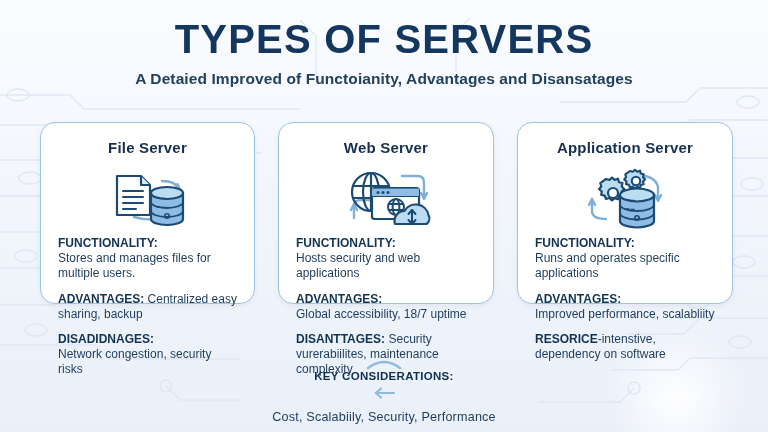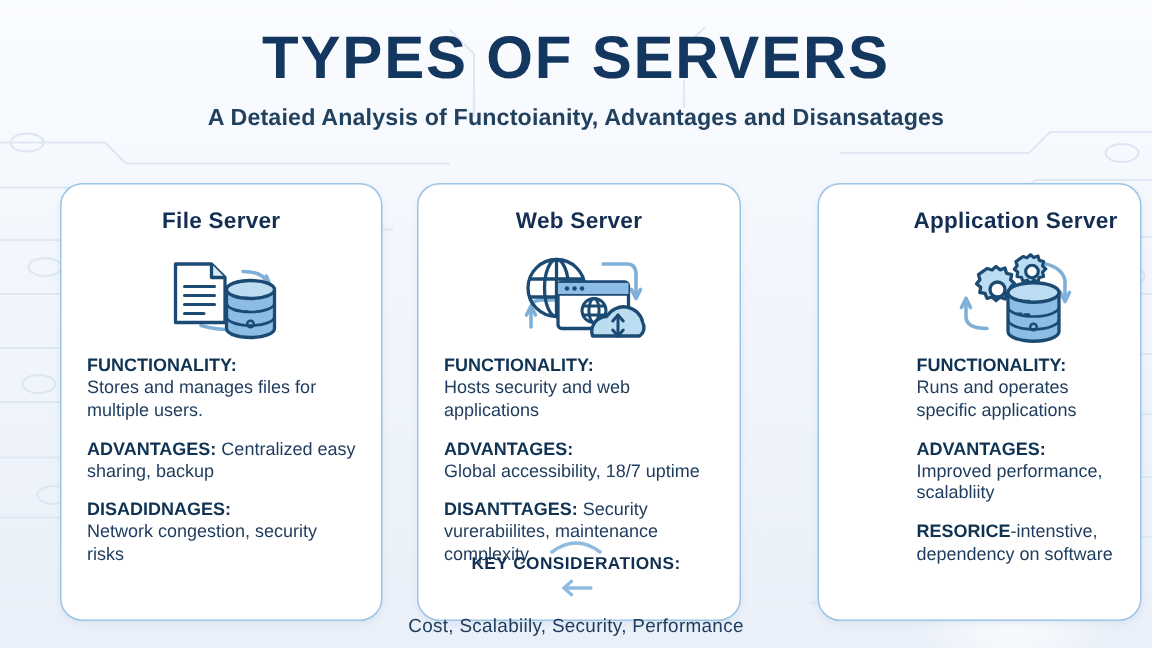--- a/index.html
+++ b/index.html
@@ -24,30 +24,30 @@
     color:#143760;line-height:1.08;margin:0;
     text-shadow:0 1px 0 rgba(255,255,255,.6);
   }
   .subtitle{
     font-size:15.5px;font-weight:bold;color:#22415f;
     margin:9px 0 0 0;letter-spacing:.1px;
   }
 
   .cards{position:absolute;top:122px;left:0;width:768px;height:250px;}
   .card{
-    position:absolute;top:0;height:292px;
+    position:absolute;top:0;height:182px;
     background:#ffffff;
     border:1.6px solid #9cc4e4;
     border-radius:15px;
     box-shadow:0 2px 5px rgba(120,150,185,.13);
     box-sizing:border-box;
   }
   .card.c1{left:40px;width:215px;}
   .card.c2{left:278px;width:216px;}
-  .card.c3{left:545px;width:216px;padding-left:48px;}
+  .card.c3{left:517px;width:216px;}
 
   .card-title{
     text-align:center;font-size:15px;font-weight:bold;color:#152f52;
     margin:16px 0 0 0;letter-spacing:.2px;
   }
   .icon-wrap{height:74px;display:flex;align-items:center;justify-content:center;margin-top:6px;}
   .body{padding:0 17px;}
   .blk{margin-bottom:11px;}
   .blk:last-child{margin-bottom:0;}
   .lbl{font-weight:bold;color:#103354;}
@@ -103,21 +103,21 @@
       <ellipse cx="744" cy="262" rx="11" ry="6"></ellipse>
       <ellipse cx="698" cy="302" rx="11" ry="6"></ellipse>
       <ellipse cx="740" cy="342" rx="11" ry="6"></ellipse>
       <circle cx="166" cy="386" r="6"></circle>
       <circle cx="634" cy="388" r="6"></circle>
     </g>
   </svg>
 
   <div class="header">
     <h1 class="title">TYPES OF SERVERS</h1>
-    <p class="subtitle">A Detaied Analysis of Functoianity, Advantages and Disansatages</p>
+    <p class="subtitle">A Detaied Improved of Functoianity, Advantages and Disansatages</p>
   </div>
 
   <div class="cards">
 
     <div class="card c1">
       <div class="card-title">File Server</div>
       <div class="icon-wrap">
         <svg width="84" height="64" viewBox="0 0 84 64" xmlns="http://www.w3.org/2000/svg">
           <g fill="none" stroke="#7fb0d8" stroke-width="2.4" stroke-linecap="round">
             <path d="M56 14 q14 0 16 8"></path>

